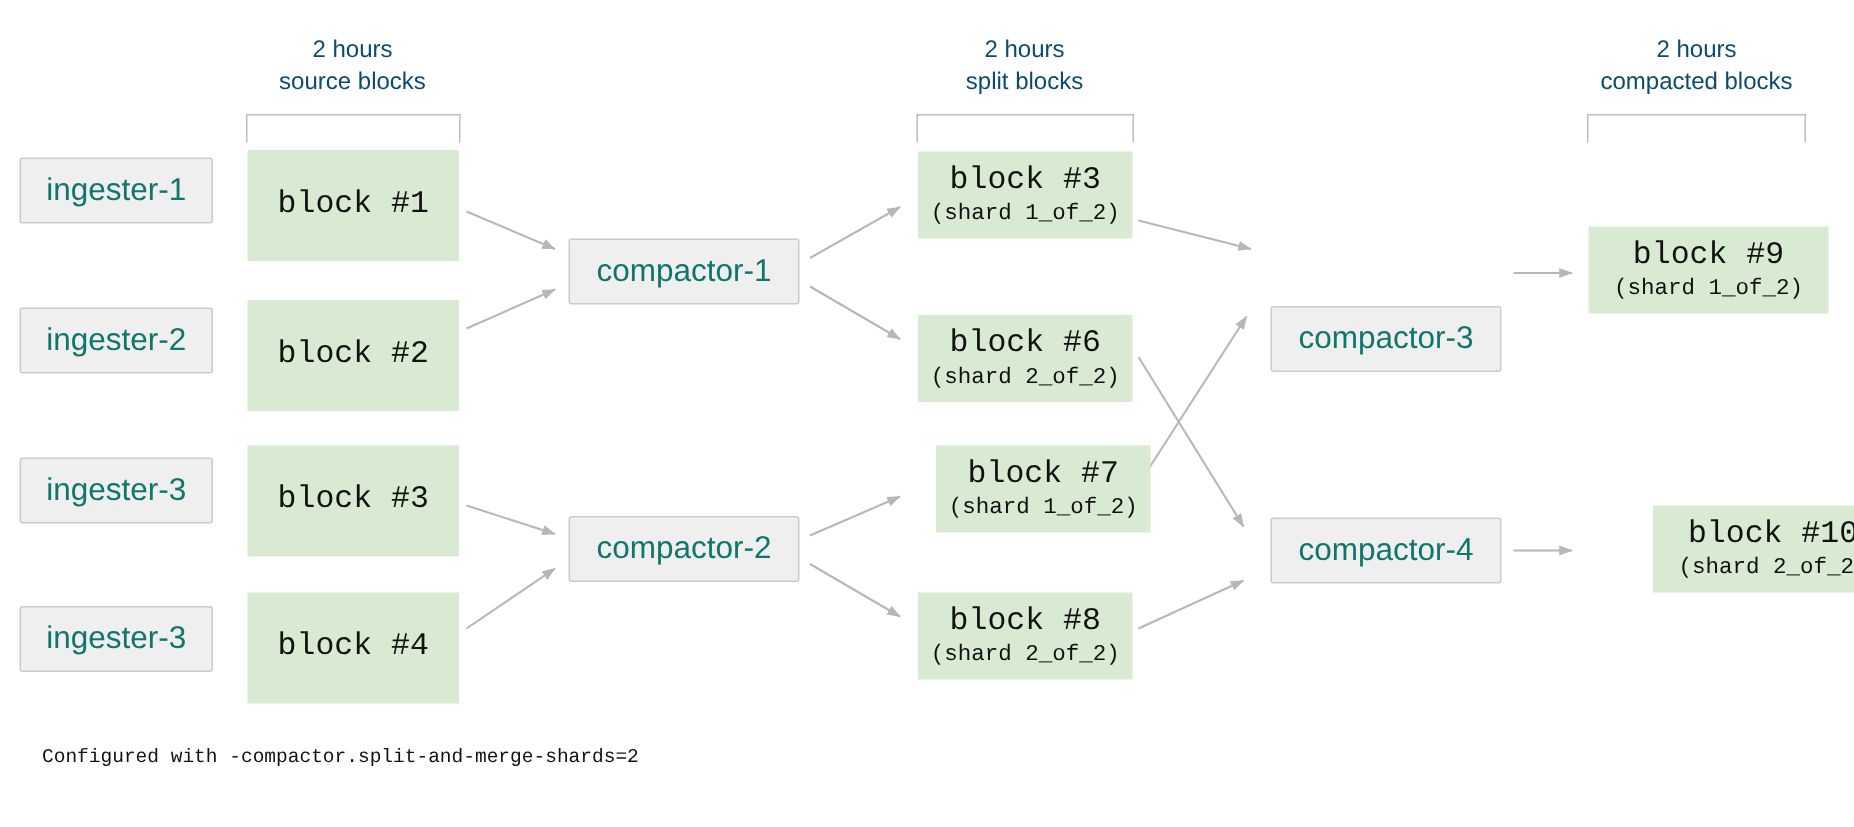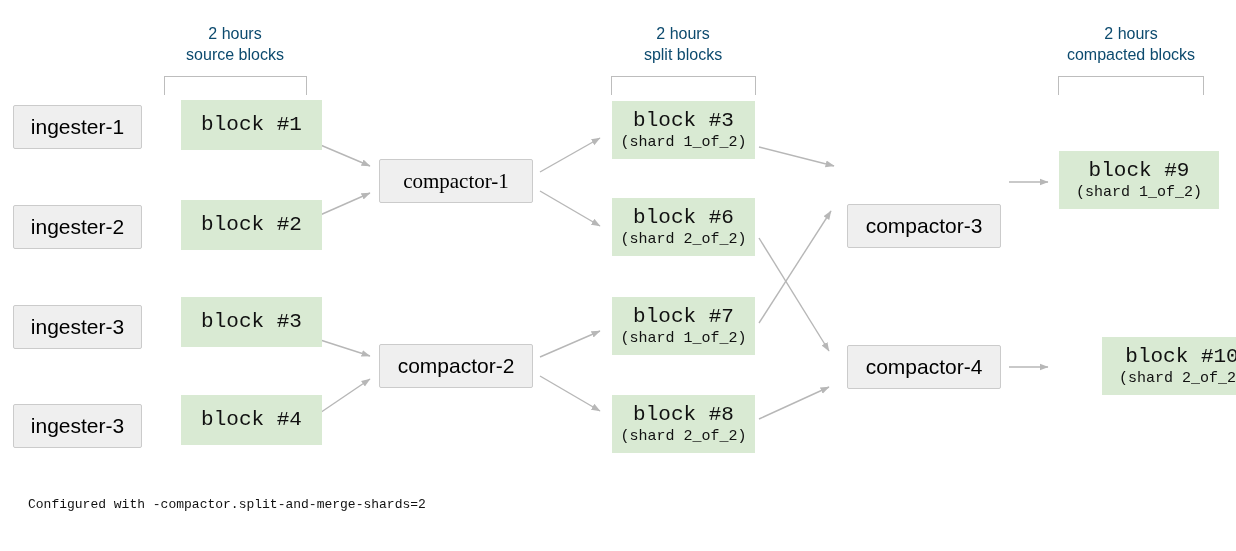--- a/index.html
+++ b/index.html
@@ -35,40 +35,40 @@
   .node {
     position: absolute;
     box-sizing: border-box;
     display: flex;
     align-items: center;
     justify-content: center;
     background: var(--node-fill, #efefef);
     border: 1px solid var(--node-border, #cccccc);
     border-radius: 2px;
     font-size: 21px;
-    color: #000000;
+    color: #0f766e;
     white-space: nowrap;
   }
   .ingester { left: 13px; width: 129px; height: 44px; }
   .compactor { width: 154px; height: 44px; }
   .block {
     position: absolute;
     box-sizing: border-box;
     display: flex;
     flex-direction: column;
     align-items: center;
     justify-content: center;
     background: var(--block-green, #d9ead3);
     font-family: "Liberation Mono", "DejaVu Sans Mono", monospace;
     color: #111111;
     white-space: nowrap;
   }
   .block .blabel { font-size: 21px; line-height: 1.12; }
   .block .bshard { font-size: 15px; line-height: 1.15; margin-top: 1px; }
-  .src-block  { left: 181px;  width: 141px; height: 50px; }
+  .src-block  { left: 165px;  width: 141px; height: 74px; }
   .split-block{ left: 612px;  width: 143px; height: 58px; }
   .out-block  { left: 1059px; width: 160px; height: 58px; }
   svg.arrows {
     position: absolute;
     left: 0; top: 0;
     width: 1236px; height: 551px;
     pointer-events: none;
   }
   svg.arrows line {
     stroke: var(--arrow-gray, #b7b7b7);
@@ -140,32 +140,32 @@
   <div class="block src-block" style="top:200px;">
     <span class="blabel">block #2</span>
   </div>
   <div class="block src-block" style="top:297px;">
     <span class="blabel">block #3</span>
   </div>
   <div class="block src-block" style="top:395px;">
     <span class="blabel">block #4</span>
   </div>
 
-  <div class="node compactor" style="left:379px; top:159px;font-family:Liberation Serif, serif;">compactor-1</div>
+  <div class="node compactor" style="left:379px; top:159px;">compactor-1</div>
   <div class="node compactor" style="left:379px; top:344px;">compactor-2</div>
 
   <div class="block split-block" style="top:101px;">
     <span class="blabel">block #3</span>
     <span class="bshard">(shard 1_of_2)</span>
   </div>
-  <div class="block split-block" style="top:198px;">
+  <div class="block split-block" style="top:210px;">
     <span class="blabel">block #6</span>
     <span class="bshard">(shard 2_of_2)</span>
   </div>
-  <div class="block split-block" style="top:297px;">
+  <div class="block split-block" style="top:297px;margin-left:12px;">
     <span class="blabel">block #7</span>
     <span class="bshard">(shard 1_of_2)</span>
   </div>
   <div class="block split-block" style="top:395px;">
     <span class="blabel">block #8</span>
     <span class="bshard">(shard 2_of_2)</span>
   </div>
 
   <div class="node compactor" style="left:847px; top:160px;margin-top:44px;">compactor-3</div>
   <div class="node compactor" style="left:847px; top:345px;">compactor-4</div>

